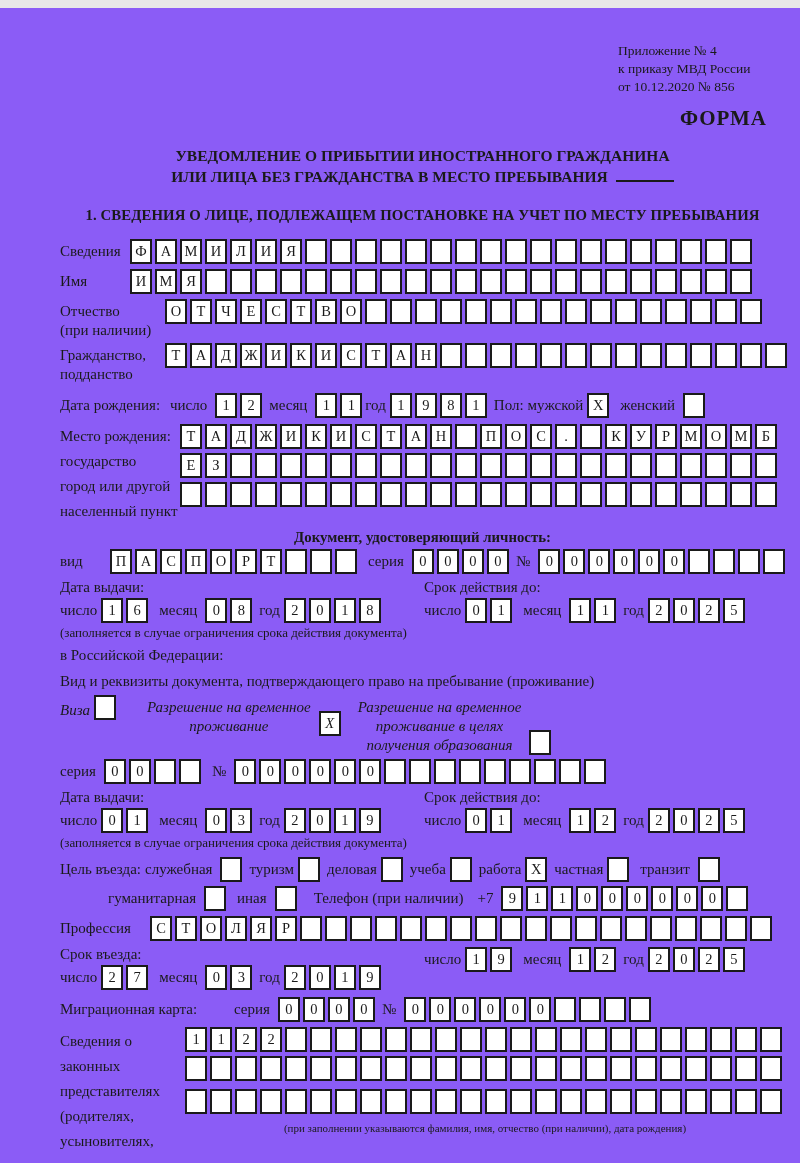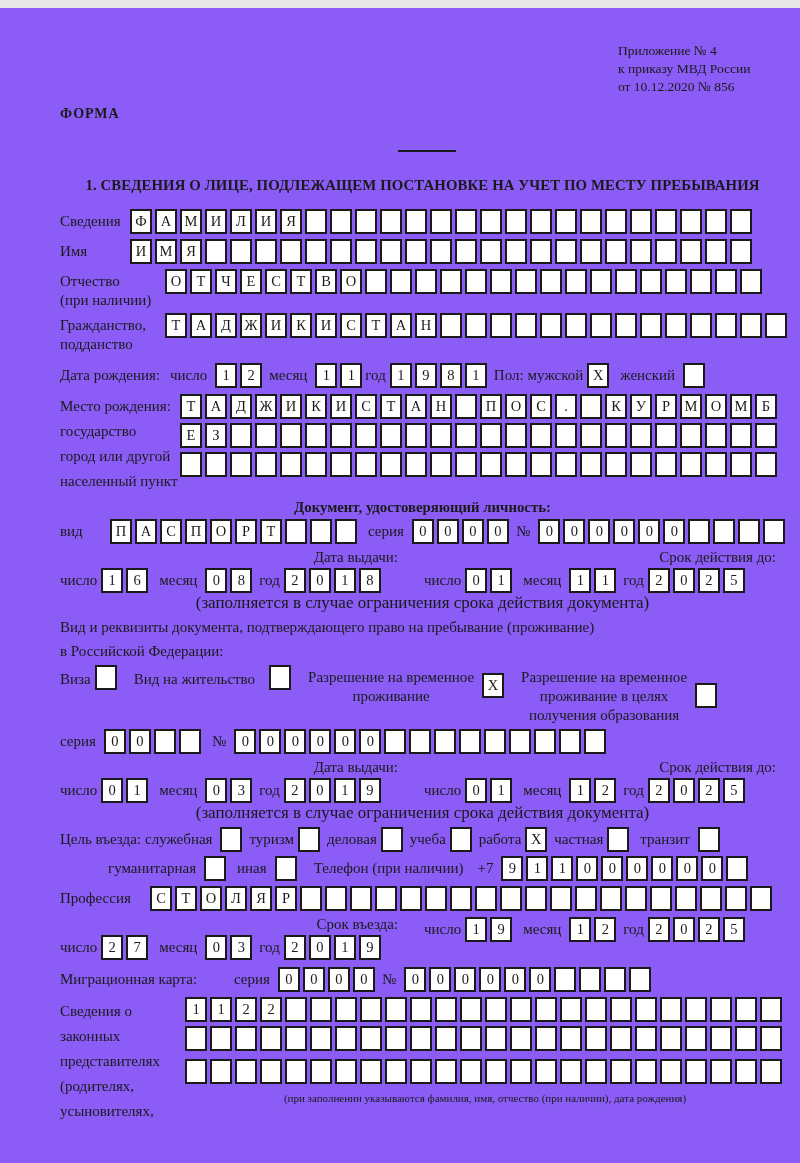--- a/index.html
+++ b/index.html
@@ -3,66 +3,67 @@
 <meta charset="utf-8">
 <style>
   html,body { margin:0; padding:0; background:#e8e8e8; }
   .page {
     width:800px; height:1163px; margin:8px auto; background:#8b5cf6; color:#1a1a1a;
     font-family:"Liberation Serif","DejaVu Serif",serif; font-size:15px;
     box-sizing:border-box; padding:34px 15px 0 60px; position:relative; overflow:hidden;
   }
   .annex { margin-left:558px; font-size:13.5px; line-height:18px; }
   .annex .amend { font-size:12.8px; margin-top:4px; line-height:17px; }
-  .form-label { text-align:left; font-weight:bold; font-size:14px; letter-spacing:1px; margin-top:10px; padding-right:18px; }
+  .form-label { text-align:right; font-weight:bold; font-size:21px; letter-spacing:1px; margin-top:10px; padding-right:18px; }
   .title { text-align:center; font-weight:bold; font-size:15.5px; line-height:21px; margin-top:14px; }
   .title-underline { display:inline-block; width:58px; border-bottom:2px solid #1a1a1a; height:14px; margin-left:8px; }
   .section-heading { text-align:center; font-weight:bold; font-size:14.8px; margin-top:20px; letter-spacing:0.1px; }
 
   .frow { display:flex; align-items:flex-start; }
   .flabel { flex:none; line-height:19px; padding-top:3px; }
   .cells { display:inline-flex; flex:none; }
   .cell {
     box-sizing:content-box; flex:none; width:18px; height:21px; border:2px solid #1a1a1a;
     margin-right:3px; text-align:center; line-height:21px; font-size:14.5px; background:#fff;
   }
   .inline-lab { padding-top:3px; line-height:19px; flex:none; }
   .gap4 { width:4px; flex:none; } .gap8 { width:8px; flex:none; } .gap14 { width:14px; flex:none; }
 
   .doc-heading { text-align:center; font-weight:bold; font-size:14.8px; margin-top:5px; }
   .dates-pair { display:flex; margin-top:4px; }
   .dgroup { width:338px; }
   .dgroup.right { margin-left:26px; width:352px; }
-  .dcaption { text-align:right; line-height:18px;font-family:Liberation Serif, serif; }
+  .dcaption { text-align:left; line-height:18px;font-family:Liberation Serif, serif; }
   .dline { display:flex; align-items:flex-start; margin-top:2px; }
-  .note-right { text-align:center; font-size:17px; line-height:16px; margin-top:2px; }
+  .note-right { text-align:left; font-size:13px; line-height:16px; margin-top:2px; }
   .plain { line-height:20px; }
-  .opt { display:flex; align-items:center; }
+  .opt { display:flex; align-items:flex-end;font-style:italic; }
   .opt .txt { line-height:19px; padding-top:3px; }
   .center-block { text-align:center; line-height:19px; padding-top:3px; }
   .stack > .rowline { margin-top:4px; }
   .stack > .rowline:first-child { margin-top:0; }
   .footnote { font-size:11px; text-align:center; margin-top:4px; }
 </style>
 </head>
 <body>
 
 <div class="page">
 
   <div class="annex">
     <div>Приложение № 4</div>
     <div>к приказу МВД России</div>
     <div>от 10.12.2020 № 856</div>
   </div>
 
   <div class="form-label">ФОРМА</div>
 
   <div class="title">
+    <div>УВЕДОМЛЕНИЕ О ПРИБЫТИИ ИНОСТРАННОГО ГРАЖДАНИНА</div>
     <div>
-      <span class="title-underline"></span>
+      <span>ИЛИ ЛИЦА БЕЗ ГРАЖДАНСТВА В МЕСТО ПРЕБЫВАНИЯ</span><span class="title-underline"></span>
     </div>
   </div>
 
   <div class="section-heading">1. СВЕДЕНИЯ О ЛИЦЕ, ПОДЛЕЖАЩЕМ ПОСТАНОВКЕ НА УЧЕТ ПО МЕСТУ ПРЕБЫВАНИЯ</div>
 
   <div class="frow" style="margin-top:15px">
     <div class="flabel" style="width:70px">Сведения</div>
     <span class="cells">
         <span class="cell">Ф</span>
         <span class="cell">А</span>
@@ -411,39 +412,32 @@
             <span class="cell">2</span>
             <span class="cell">0</span>
             <span class="cell">2</span>
             <span class="cell">5</span>
           </span>
       </div>
     </div>
   </div>
   <div class="note-right">(заполняется в случае ограничения срока действия документа)</div>
 
+  <div class="plain" style="margin-top:4px">в Российской Федерации:</div>
   <div class="plain" style="margin-top:6px">Вид и реквизиты документа, подтверждающего право на пребывание (проживание)</div>
-  <div class="plain" style="margin-top:4px">в Российской Федерации:</div>
 
   <div class="frow" style="margin-top:4px">
     <div class="opt">
       <span class="txt">Виза</span>
         <span class="gap4"></span>
       <span class="cells">
           <span class="cell"></span>
         </span>
     </div>
     <span class="gap14"></span>
-    <div class="opt">
-      <span class="txt">Вид на жительство</span>
-        <span class="gap14"></span>
-      <span class="cells">
-          <span class="cell"></span>
-        </span>
-    </div>
     <span class="gap14"></span>
     <div class="opt">
       <div class="center-block">
         <div>Разрешение на временное</div>
         <div>проживание</div>
       </div>
       <span class="gap8"></span>
       <span class="cells">
           <span class="cell">X</span>
         </span>

